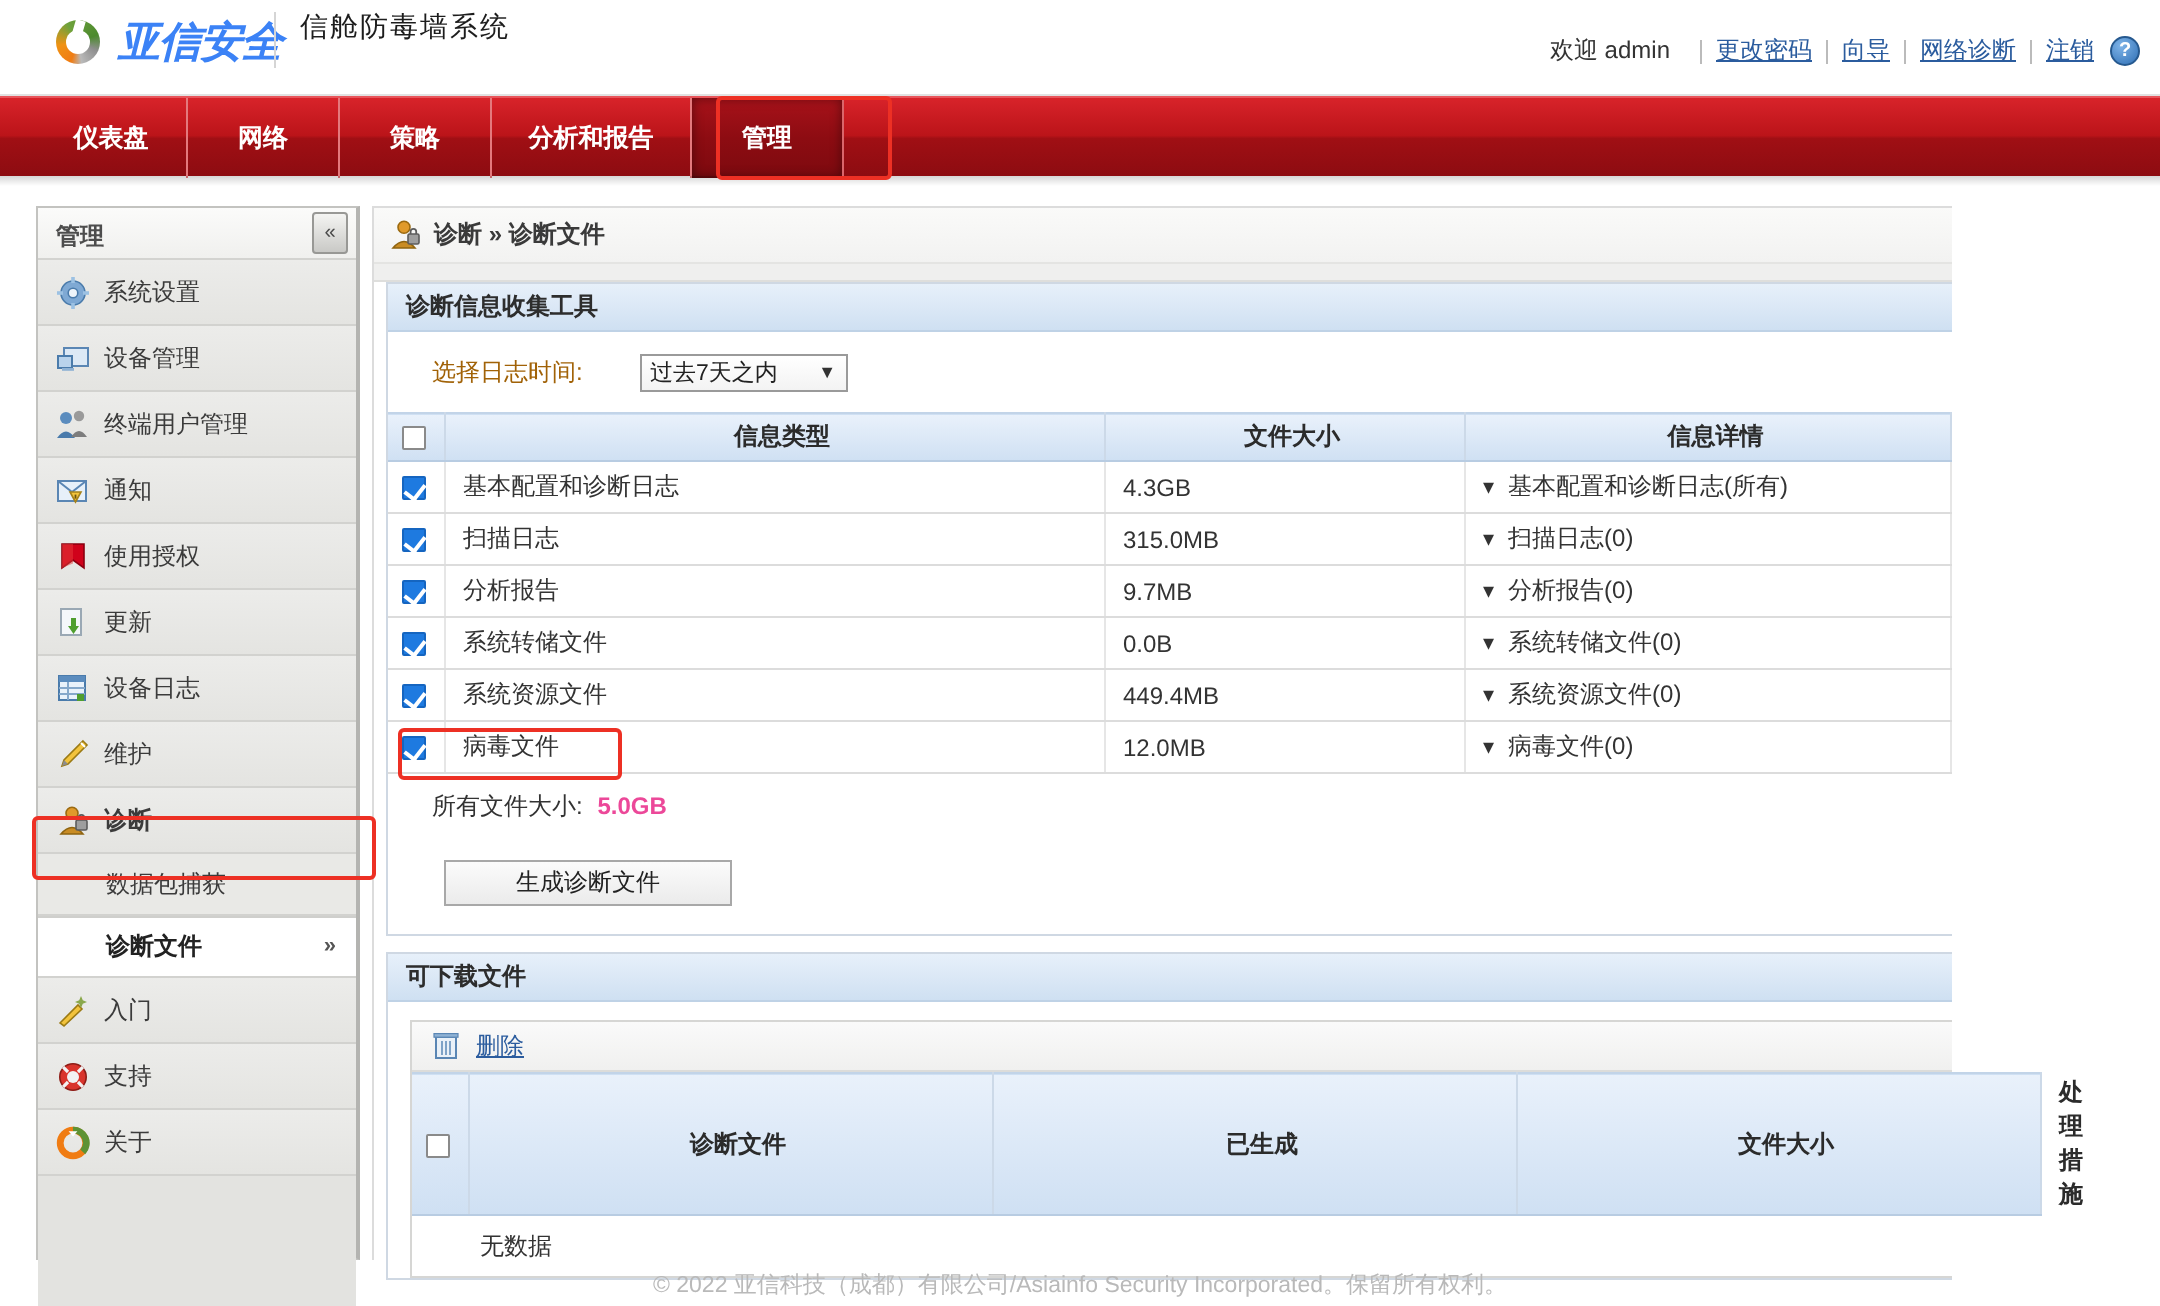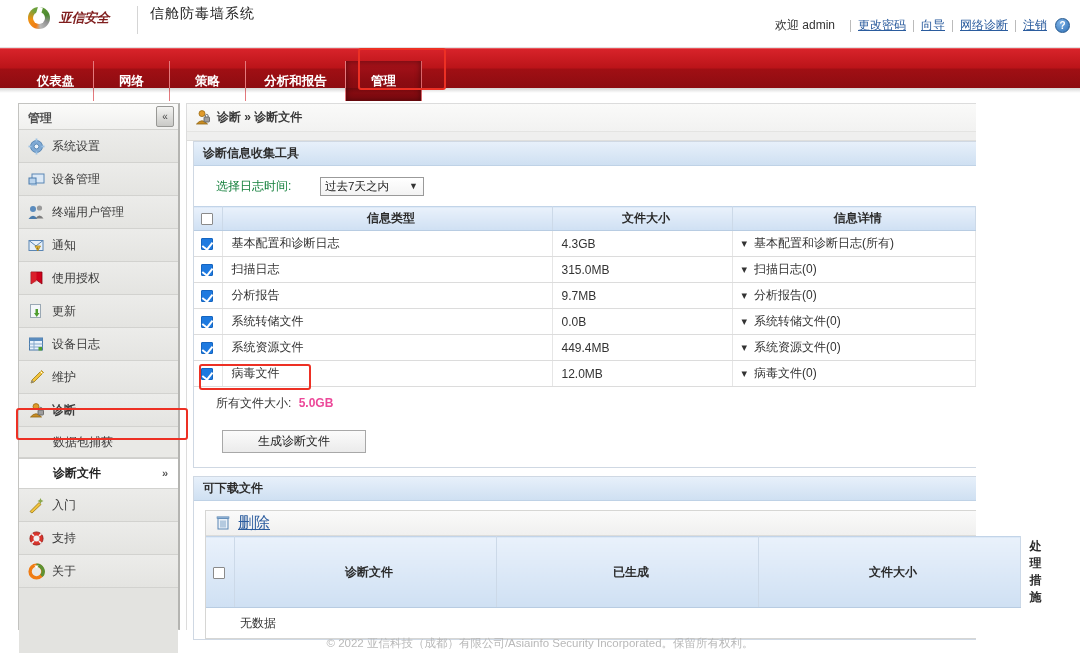--- a/index.html
+++ b/index.html
@@ -43,23 +43,23 @@
     width: 12px; height: 12px;
     background: #ffffff; border-radius: 50%;
   }
   .logo-mark .notch {
     position: absolute; left: 9px; top: 0px;
     width: 5px; height: 7px;
     background: #ffffff;
     transform: rotate(16deg);
   }
   .brand-cn {
-    color: #7f1d1d;
+    color: #3b82f6;
     font-weight: bold;
-    font-size: 13px;
+    font-size: 21px;
     letter-spacing: -0.5px;
     font-style: italic;
     font-family: "DejaVu Sans", sans-serif;
   }
   .brand-sep {
     position: absolute; left: 137px; top: 6px;
     width: 1px; height: 28px; background: #d5d5d5;
   }
   .app-title {
     position: absolute; left: 150px; top: 5px;
@@ -84,21 +84,21 @@
   }
 
   
   .navbar {
     position: absolute; top: 48px; left: 0;
     width: 1080px; height: 40px;
     background: linear-gradient(to bottom, #d8232a 0%, #bb1419 48%, #a00f14 52%, #8d0c11 100%);
     border-top: 1px solid #e8555b;
   }
   .navtabs {
-    position: absolute; left: 18px; top: 12px;
+    position: absolute; left: 18px; top: 0;
     height: 40px; display: flex;
   }
   .navtab {
     min-width: 76px; padding: 0 17px;
     height: 40px; line-height: 40px;
     text-align: center;
     font-size: 12.5px; font-weight: bold;
     color: #ffffff;
     border-right: 1px solid #e4797d;
     cursor: pointer;
@@ -249,21 +249,21 @@
     display: flex; align-items: center;
     padding-left: 9px;
     font-size: 12px; font-weight: bold; color: #2d2d2d;
   }
   .panel-body { padding: 9px 0 4px 0; }
 
   .filter-row {
     display: flex; align-items: center;
     padding: 2px 0 10px 22px;
   }
-  .filter-row .lbl { font-size: 12px; color: #15803d; width: 104px; }
+  .filter-row .lbl { font-size: 12px; color: #a16207; width: 104px; }
   .sel {
     width: 104px; height: 19px;
     border: 1px solid #9a9a9a;
     background: linear-gradient(to bottom, #ffffff, #f3f3f3);
     font-size: 11.5px; color: #222;
     display: flex; align-items: center;
     padding-left: 4px;
     position: relative; cursor: pointer;
   }
   .sel .caret {
@@ -366,21 +366,21 @@
     background: linear-gradient(to bottom, #fafafa, #f0f0ef);
     border-bottom: 1px solid #dcdcda;
     display: flex; align-items: center;
     padding-left: 10px;
   }
   .dl-toolbar .act {
     display: flex; align-items: center; gap: 5px;
     cursor: pointer;
   }
   .dl-toolbar .act span {
-    font-size: 16px; color: #2b5c9e; text-decoration: underline;
+    font-size: 12px; color: #2b5c9e; text-decoration: underline;
   }
   .nodata {
     height: 30px; line-height: 30px;
     padding-left: 34px;
     font-size: 12px; color: #333;
   }
 
   
   .footer {
     position: absolute; left: 0; top: 634px;

